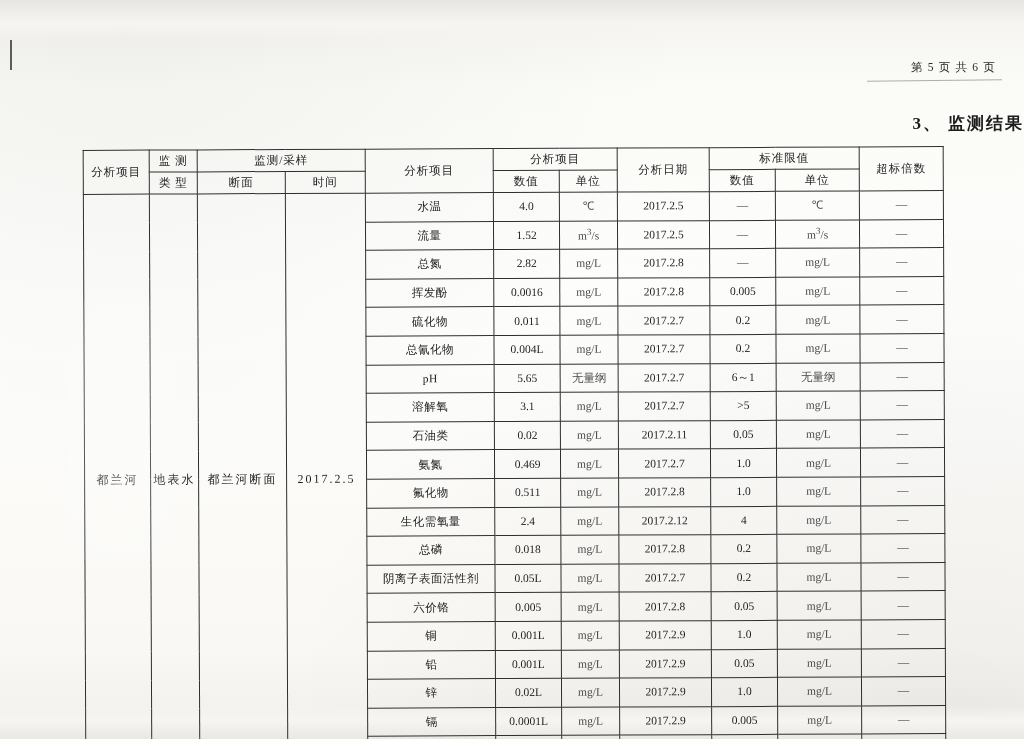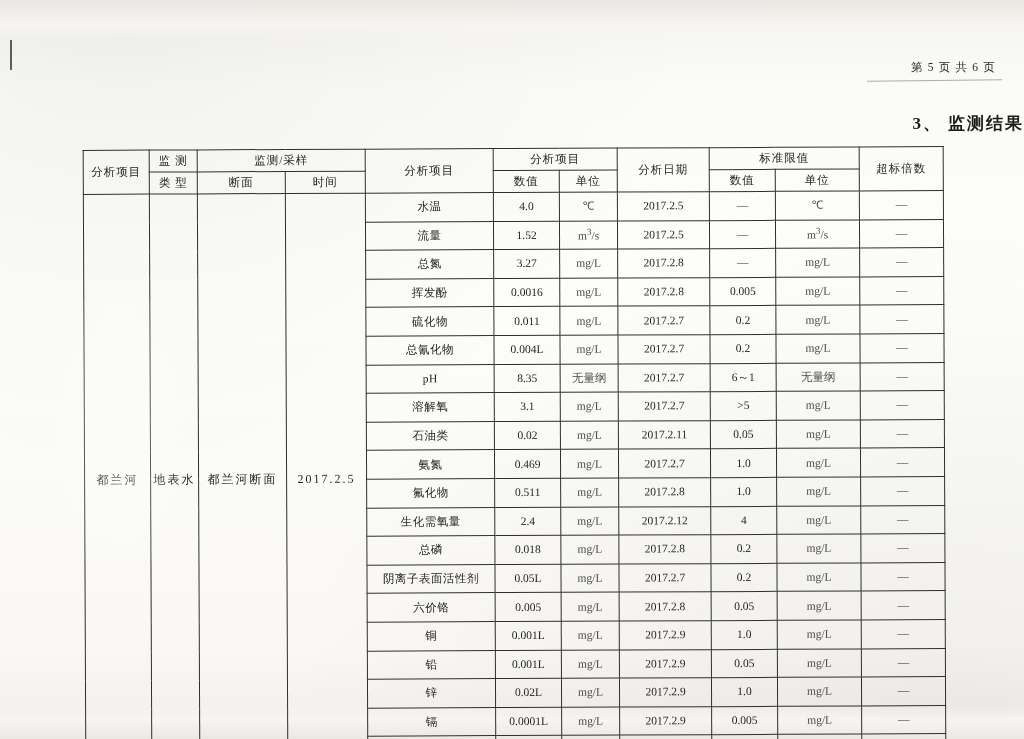--- a/index.html
+++ b/index.html
@@ -202,21 +202,21 @@
         <td class="item">流量</td>
         <td class="val">1.52</td>
         <td class="unit unitgrey"><span>m</span><span class="unit-sup">3</span><span>/s</span></td>
         <td class="date">2017.2.5</td>
         <td class="lim">—</td>
         <td class="limunit unitgrey"><span>m</span><span class="unit-sup">3</span><span>/s</span></td>
         <td class="ratio">—</td>
       </tr>
       <tr>
         <td class="item">总氮</td>
-        <td class="val">3.27</td>
+        <td class="val">2.82</td>
         <td class="unit unitgrey">mg/L</td>
         <td class="date">2017.2.8</td>
         <td class="lim">—</td>
         <td class="limunit unitgrey">mg/L</td>
         <td class="ratio">—</td>
       </tr>
       <tr>
         <td class="item">挥发酚</td>
         <td class="val">0.0016</td>
         <td class="unit unitgrey">mg/L</td>
@@ -238,21 +238,21 @@
         <td class="item">总氰化物</td>
         <td class="val">0.004L</td>
         <td class="unit unitgrey">mg/L</td>
         <td class="date">2017.2.7</td>
         <td class="lim">0.2</td>
         <td class="limunit unitgrey">mg/L</td>
         <td class="ratio">—</td>
       </tr>
       <tr>
         <td class="item">pH</td>
-        <td class="val">8.35</td>
+        <td class="val">5.65</td>
         <td class="unit unitgrey">无量纲</td>
         <td class="date">2017.2.7</td>
         <td class="lim">6～1</td>
         <td class="limunit unitgrey">无量纲</td>
         <td class="ratio">—</td>
       </tr>
       <tr>
         <td class="item">溶解氧</td>
         <td class="val">3.1</td>
         <td class="unit unitgrey">mg/L</td>

